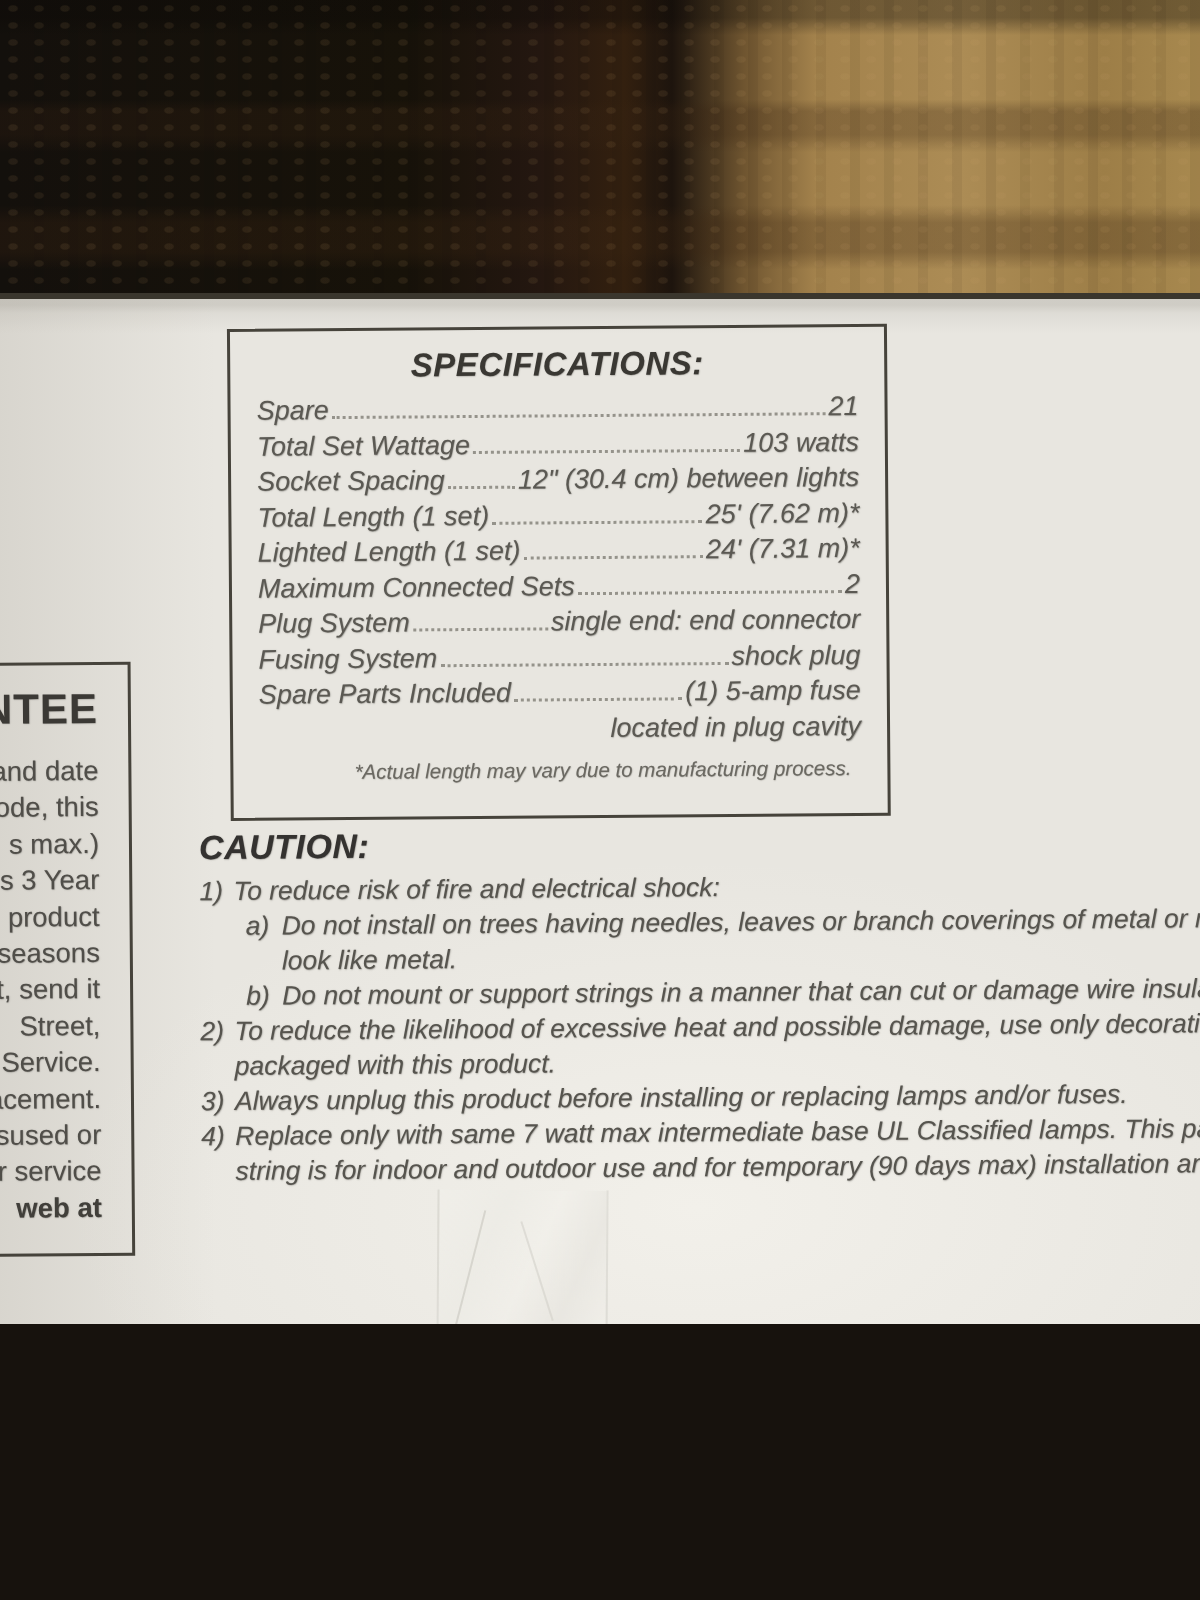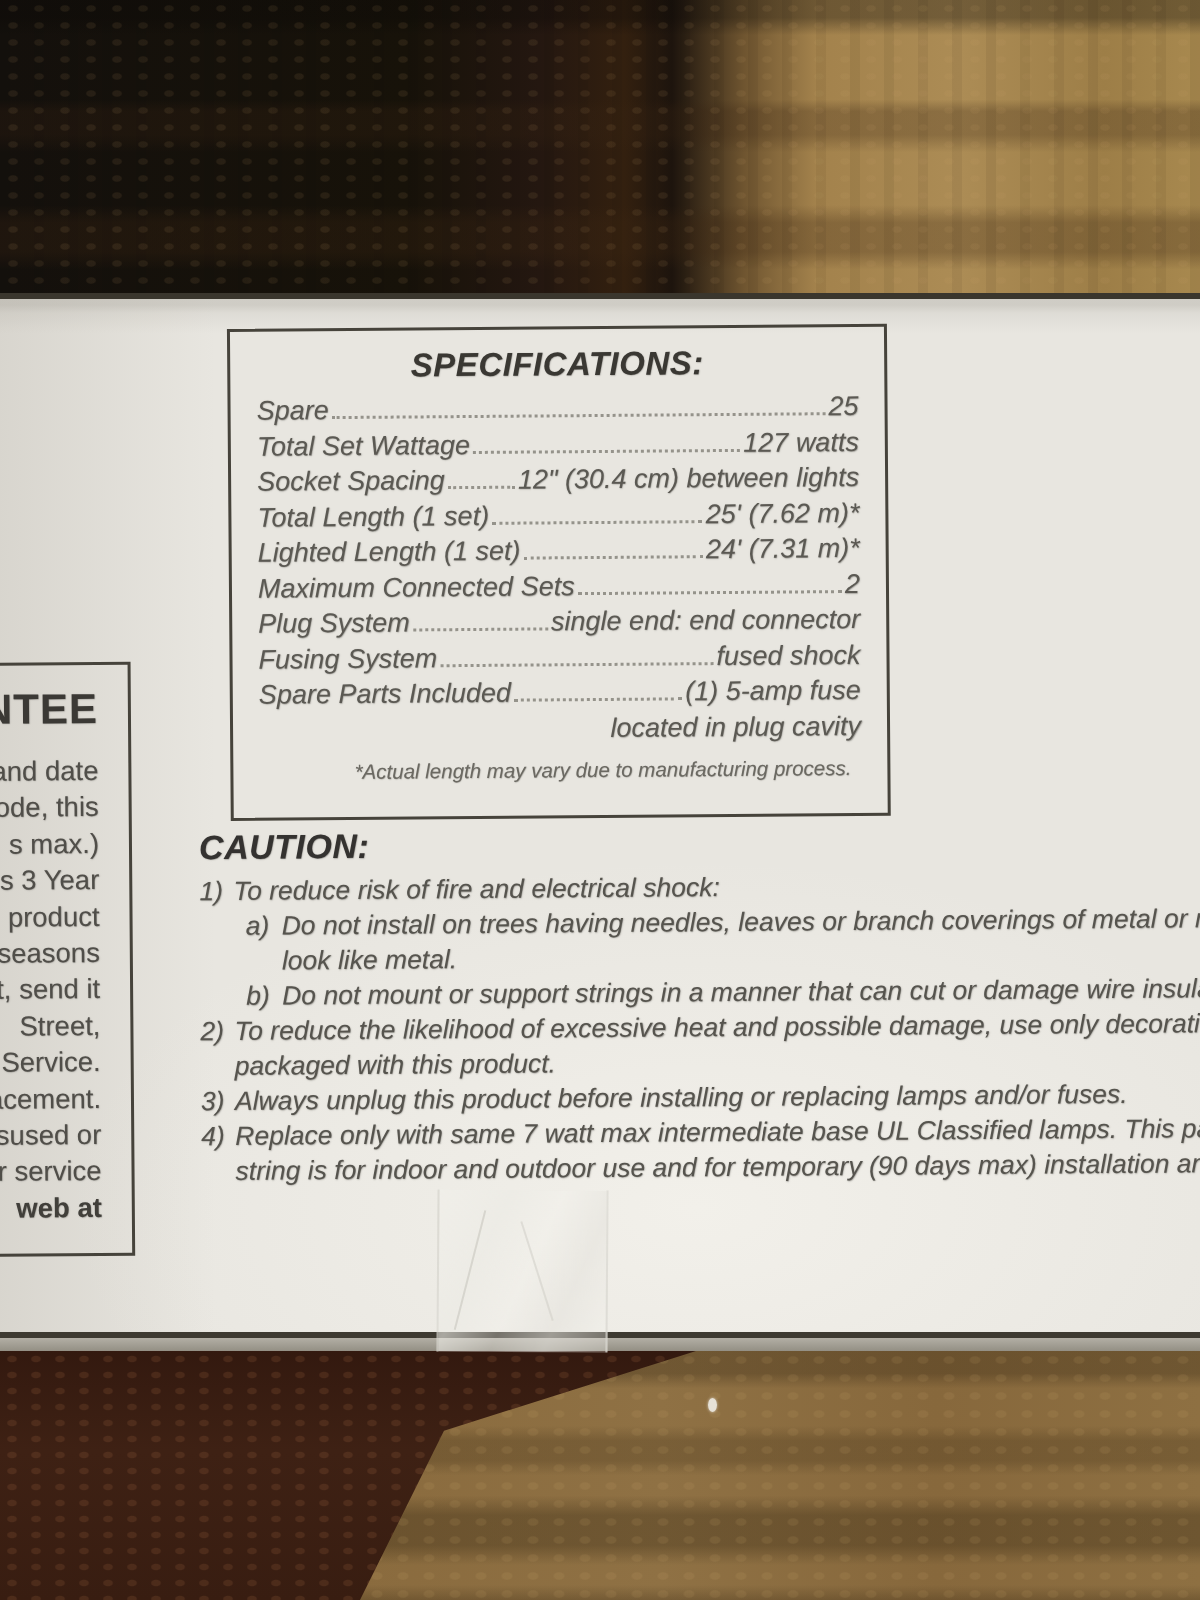--- a/index.html
+++ b/index.html
@@ -1,17 +1,17 @@
 <!DOCTYPE html>
 <html><head>
 <meta charset="utf-8">
 <style>
   html,body{margin:0;padding:0;width:1200px;height:1600px;overflow:hidden;
     font-family:"Liberation Sans",sans-serif;background:#17120d;}
-  .scene{position:absolute;left:0;top:0;width:1200px;height:1600px;overflow:hidden;}
+  .scene{position:absolute;left:0;top:0;width:1200px;height:1324px;overflow:hidden;}
 
   
   .carpet-top{position:absolute;left:0;top:0;width:1200px;height:293px;
     background:
       radial-gradient(9px 6px at 50% 50%, rgba(200,160,105,.10) 45%, transparent 62%),
       linear-gradient(180deg, rgba(10,8,6,.35) 0 6%, transparent 12% 34%, rgba(55,35,18,.28) 38% 46%, transparent 52% 70%, rgba(60,38,18,.30) 76% 86%, transparent 92%),
       linear-gradient(90deg,#14100c 0,#171209 34%,#241710 45%,#33200f 52%,#1d140d 56%,#6f5530 62%,#a3824c 68%,#ac8c55 80%,#9d7e47 92%,#a8894f 100%);
     background-size:26px 17px,100% 100%,100% 100%;}
   .carpet-top .streaks{position:absolute;inset:0;
     background:repeating-linear-gradient(90deg, rgba(70,50,25,.14) 0 10px, transparent 10px 34px);
@@ -111,26 +111,26 @@
   <div class="paper"></div>
 
   <div class="paper-content">
 
     <div class="spec-box">
       <div class="spec-title">SPECIFICATIONS:</div>
 
       <div class="s-row">
         <span class="s-label">Spare</span>
         <span class="s-leader"></span>
-        <span class="s-value">25</span>
+        <span class="s-value">21</span>
       </div>
       <div class="s-row">
         <span class="s-label">Total Set Wattage</span>
         <span class="s-leader"></span>
-        <span class="s-value">127 watts</span>
+        <span class="s-value">103 watts</span>
       </div>
       <div class="s-row">
         <span class="s-label">Socket Spacing</span>
         <span class="s-leader"></span>
         <span class="s-value">12" (30.4 cm) between lights</span>
       </div>
       <div class="s-row">
         <span class="s-label">Total Length (1 set)</span>
         <span class="s-leader"></span>
         <span class="s-value">25' (7.62 m)*</span>
@@ -146,21 +146,21 @@
         <span class="s-value">2</span>
       </div>
       <div class="s-row">
         <span class="s-label">Plug System</span>
         <span class="s-leader"></span>
         <span class="s-value">single end: end connector</span>
       </div>
       <div class="s-row">
         <span class="s-label">Fusing System</span>
         <span class="s-leader"></span>
-        <span class="s-value">fused shock</span>
+        <span class="s-value">shock plug</span>
       </div>
       <div class="s-row">
         <span class="s-label">Spare Parts Included</span>
         <span class="s-leader"></span>
         <span class="s-value">(1) 5-amp fuse</span>
       </div>
 
       <div class="s-cont">located in plug cavity</div>
       <div class="s-foot">*Actual length may vary due to manufacturing process.</div>
     </div>

